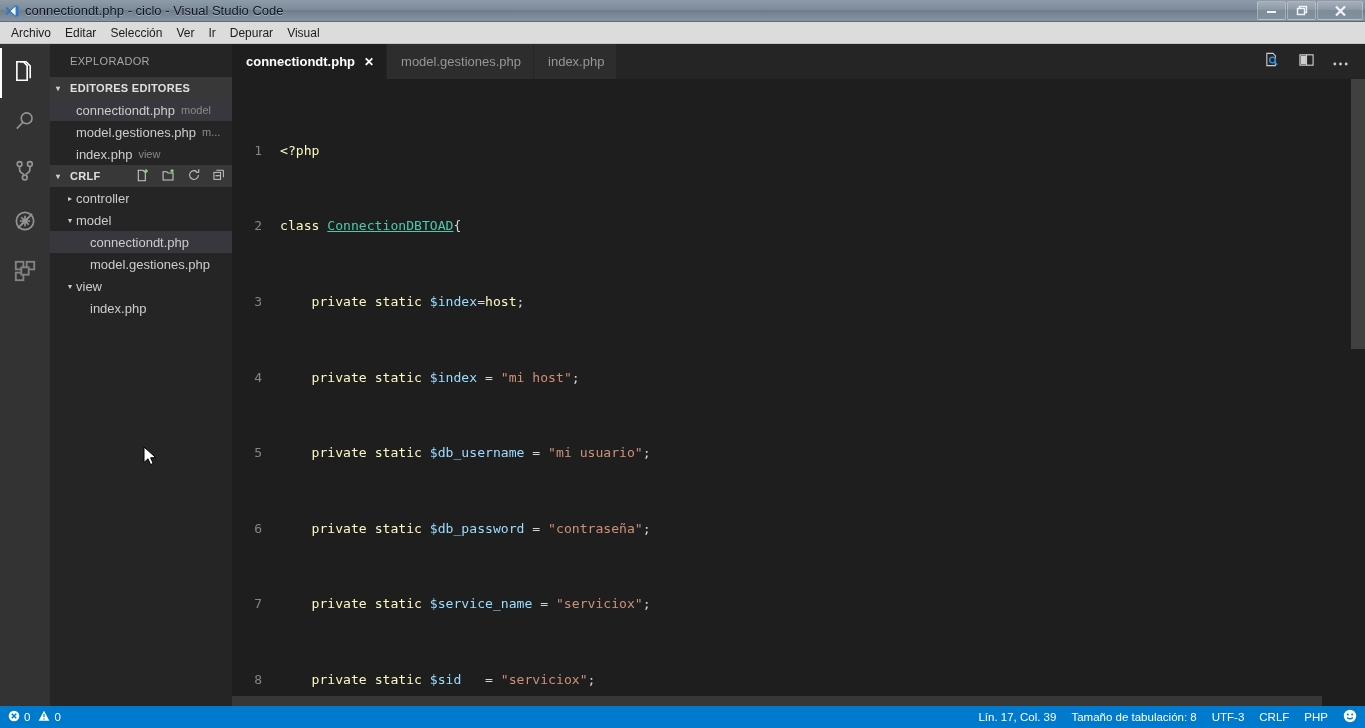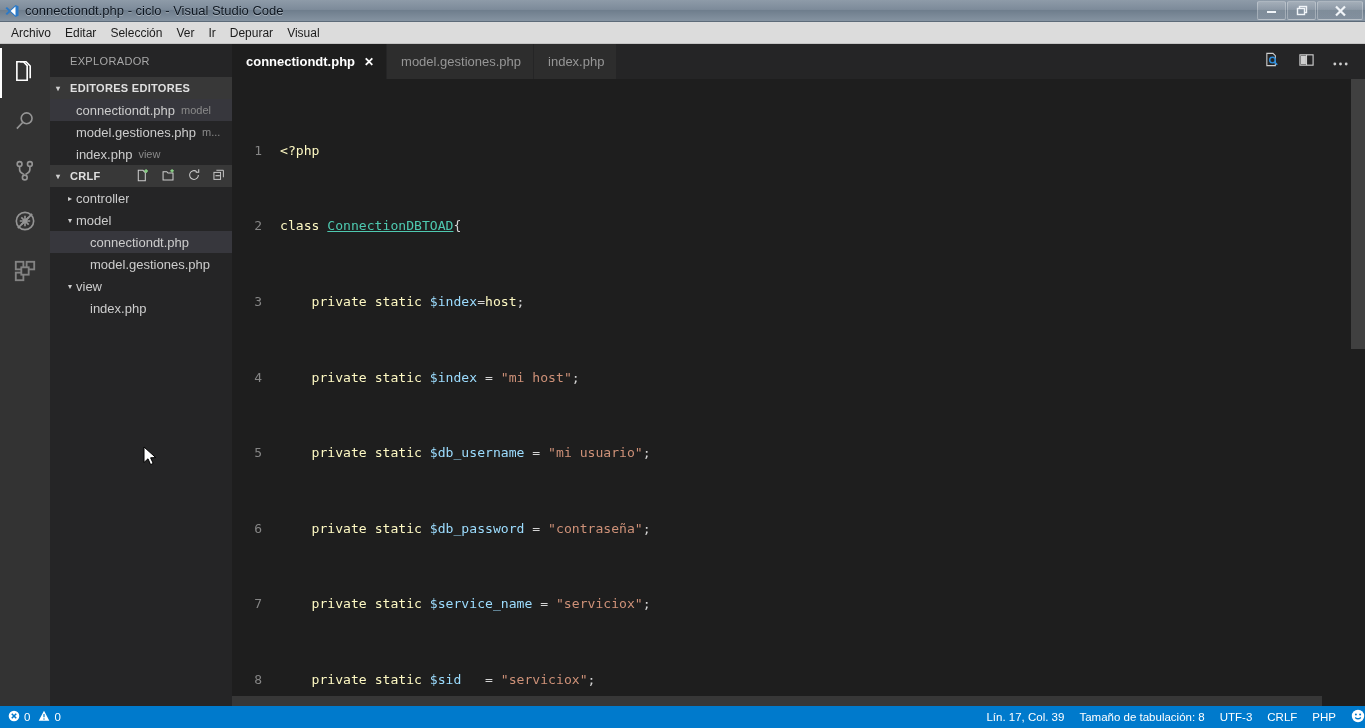--- a/index.html
+++ b/index.html
@@ -199,21 +199,21 @@
   #statusbar {
     height: 22px; width: 100%;
     background: #007acc; color: #ffffff;
     display: flex; align-items: center;
     font-size: 11.5px;
   }
   #sb-left { display: flex; align-items: center; padding-left: 8px; gap: 9px; }
   #sb-left .grp { display: flex; align-items: center; gap: 4px; }
   #sb-right {
     margin-left: auto; display: flex; align-items: center;
-    gap: 15px; padding-right: 0;
+    gap: 15px; padding-right: 8px;
   }
   #sb-right .sbi { white-space: nowrap; }
 
   
   #cursor { position: absolute; left: 143px; top: 446px; pointer-events: none; }
 </style>
 </head>
 <body>
 
 <div id="titlebar">

